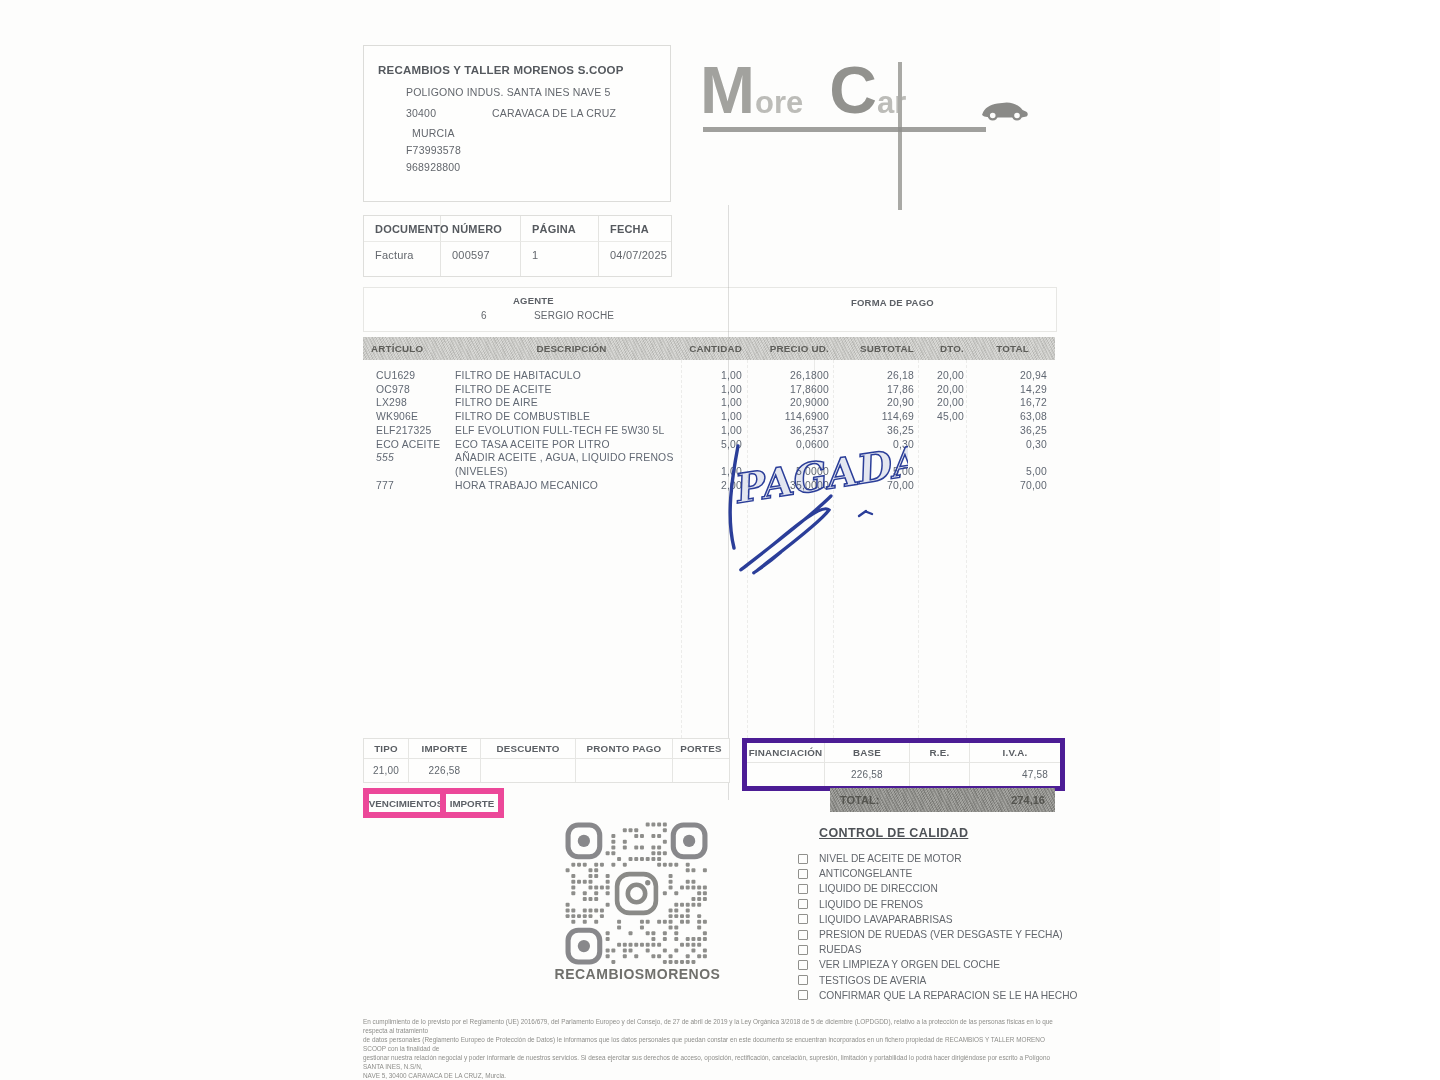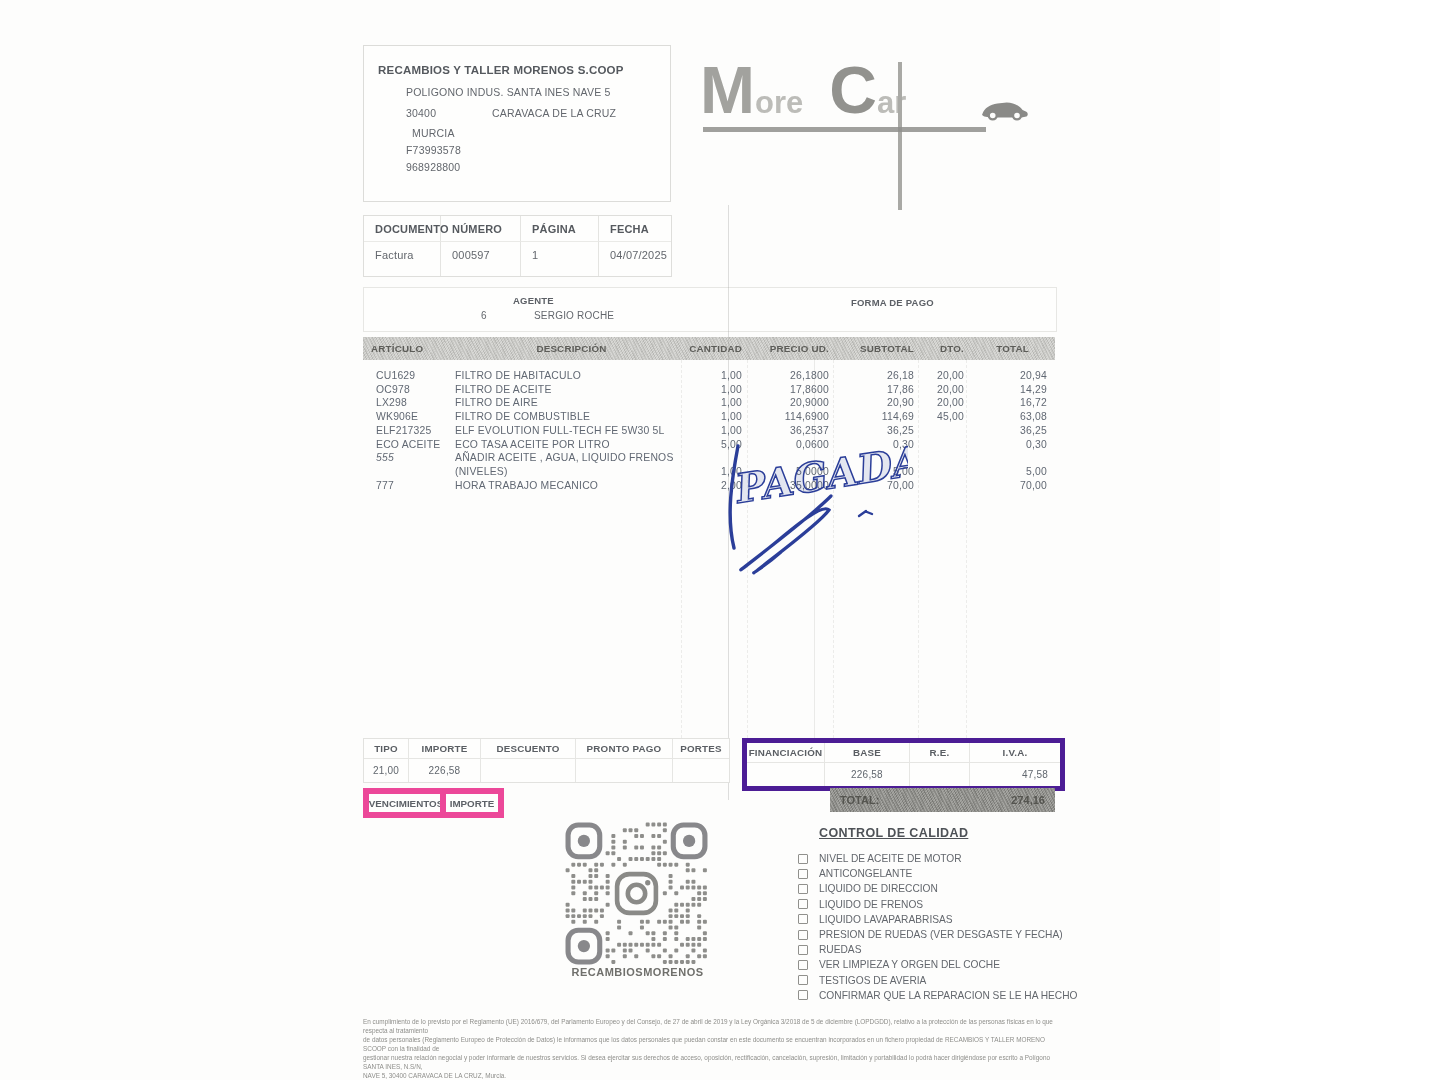--- a/index.html
+++ b/index.html
@@ -70,21 +70,21 @@
   .venc-box{top:788px;height:18px;border:6px solid #ec4899;background:#fefefd;
             display:flex;align-items:center;justify-content:center;
             font-size:9.8px;font-weight:bold;color:#5d6167;}
 
   .total-bar{left:830px;top:788px;width:225px;height:24px;display:flex;align-items:center;
              justify-content:space-between;padding:0 10px;box-sizing:border-box;
              font-size:11px;font-weight:bold;color:#54544f;}
 
   
   .qr-wrap{left:565px;top:822px;width:143px;height:143px;}
-  .qr-caption{left:545px;top:966px;width:185px;text-align:center;font-size:11px;
+  .qr-caption{left:545px;top:966px;width:185px;text-align:center;font-size:14px;
               font-weight:bold;color:#70706c;letter-spacing:.5px;}
 
   
   .ql-title{left:819px;top:826px;font-size:12.5px;font-weight:bold;color:#4e5257;
             text-decoration:underline;letter-spacing:.4px;}
   .ql-list{left:798px;top:851px;width:270px;}
   .ql-item{display:flex;align-items:center;height:15.2px;}
   .ql-box{width:8px;height:8px;border:1.2px solid #90908c;border-radius:1px;flex:0 0 auto;}
   .ql-label{margin-left:11px;font-size:10.2px;color:#63676d;white-space:nowrap;}
 

